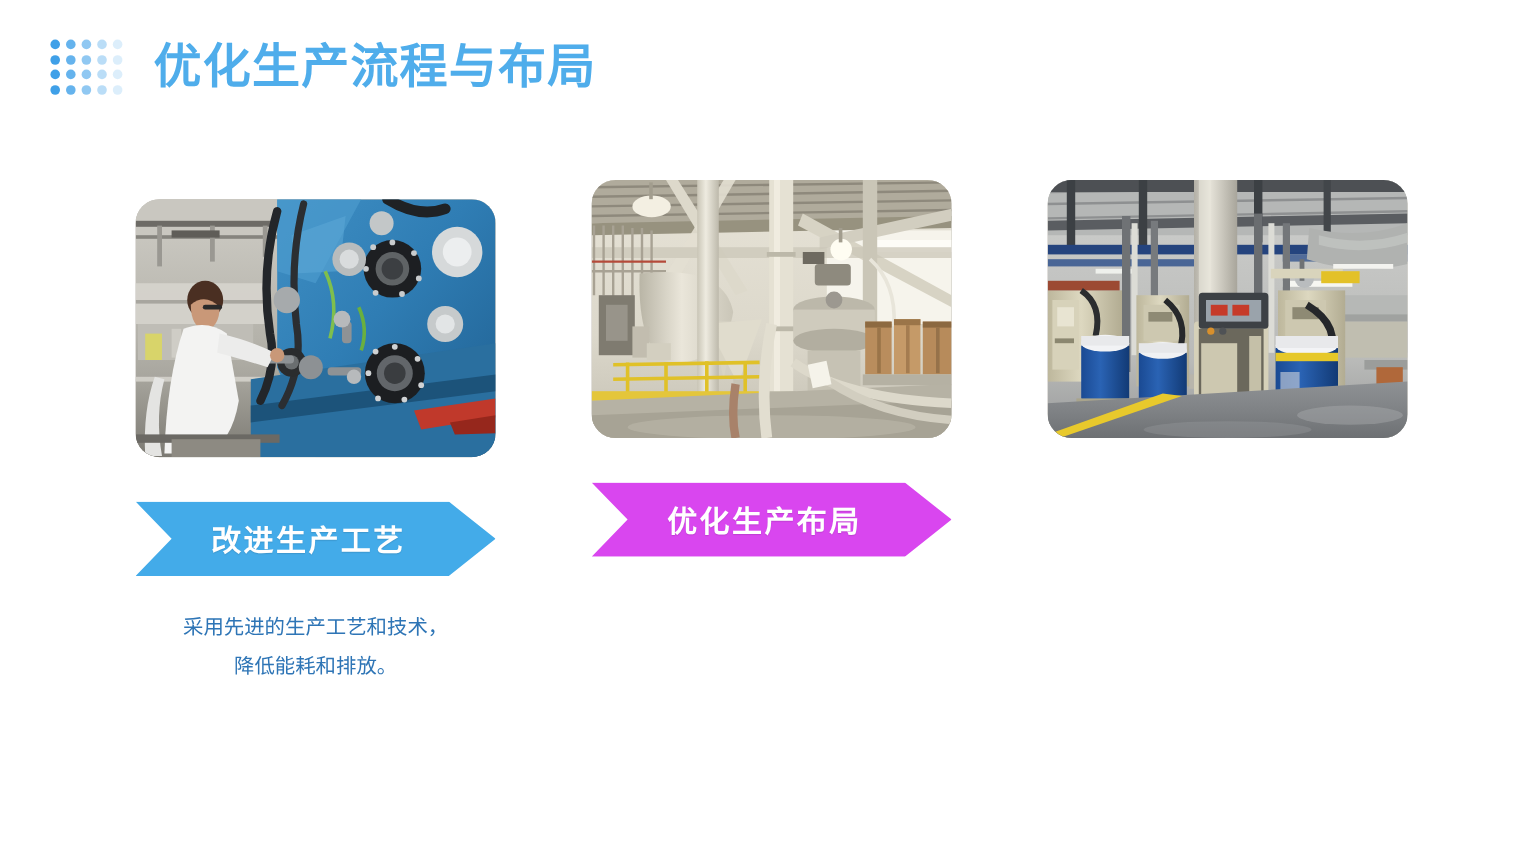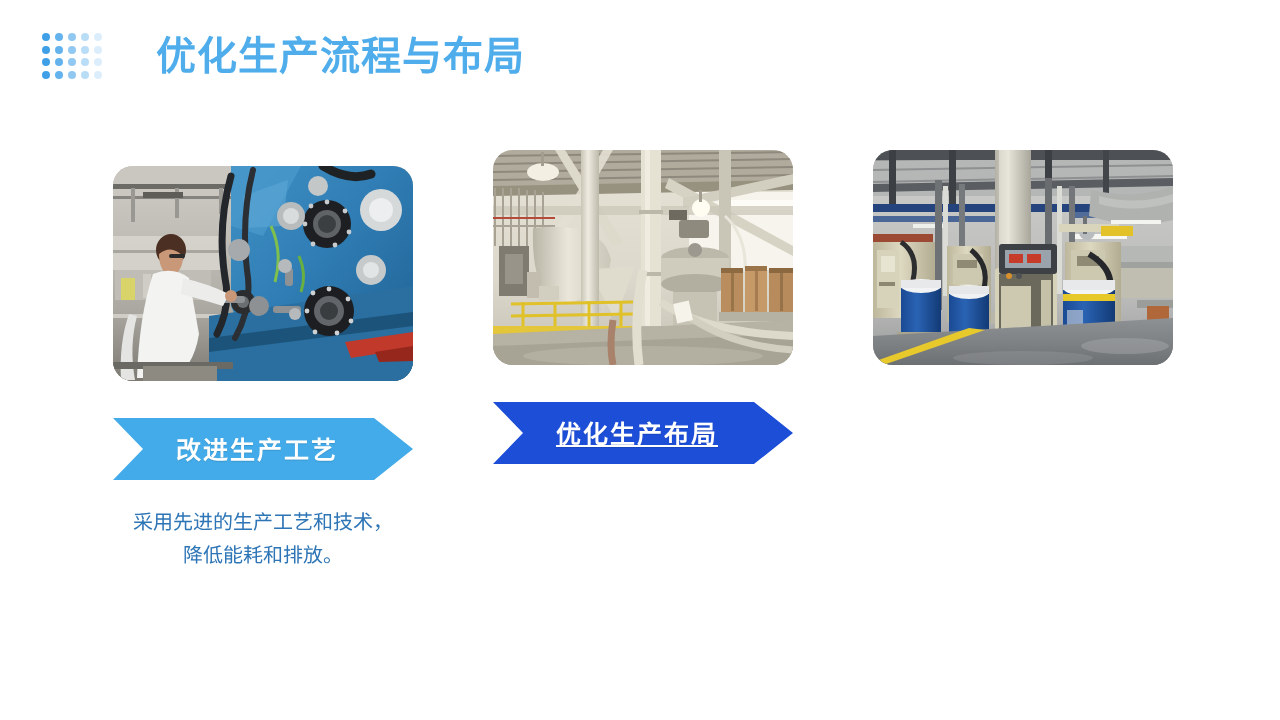--- a/index.html
+++ b/index.html
@@ -55,21 +55,20 @@
   .slide-title {
     position: absolute;
     left: 128px;
     top: 30px;
     font-size: 40px;
     font-weight: bold;
     color: #4FADEB;
     letter-spacing: 1px;
     line-height: 52px;
     white-space: nowrap;
-    margin-left: 28px;
   }
 
   
   .columns {
     position: absolute;
     left: 0;
     top: 150px;
     width: 1280px;
     height: 520px;
   }
@@ -110,35 +109,35 @@
     align-items: center;
     justify-content: center;
     color: #ffffff;
     font-size: 25px;
     font-weight: bold;
     letter-spacing: 2px;
     -webkit-clip-path: polygon(0% 0%, 87% 0%, 100% 50%, 87% 100%, 0% 100%, 10% 50%);
     clip-path: polygon(0% 0%, 87% 0%, 100% 50%, 87% 100%, 0% 100%, 10% 50%);
   }
   .banner.light { background: #43ABE9; }
-  .banner.dark  { background: #1d4ed8; text-decoration: underline; }
+  .banner.dark  { background: #d946ef; }
   .banner-label {
     position: relative;
     top: -1px;
     left: -6px;
     text-shadow: 0 1px 1px rgba(0,0,0,0.12);
   }
 
   
   .body-copy {
     margin-top: 26px;
     width: 300px;
     text-align: center;
     color: #2E75B6;
-    font-size: 20px;
+    font-size: 17px;
     line-height: 33px;
     font-weight: normal;
     font-family: Liberation Serif, serif;
   }
   .body-copy .ln { display: block; white-space: nowrap; }
 </style>
 </head>
 <body>
 
 <div class="slide-header">

